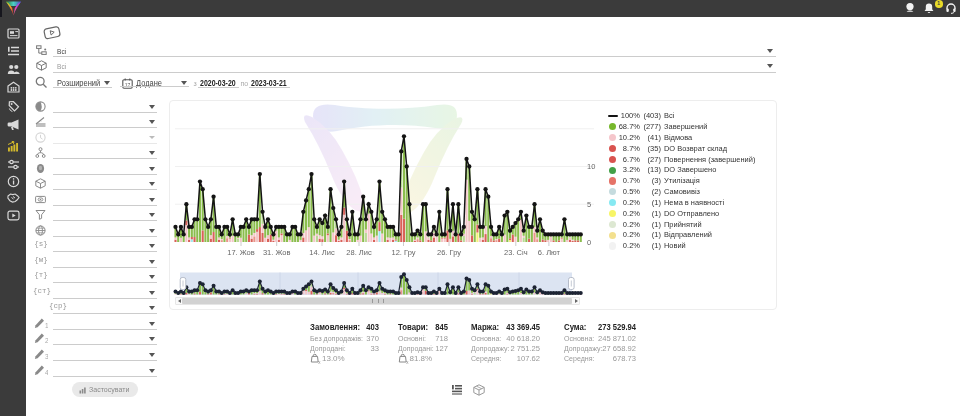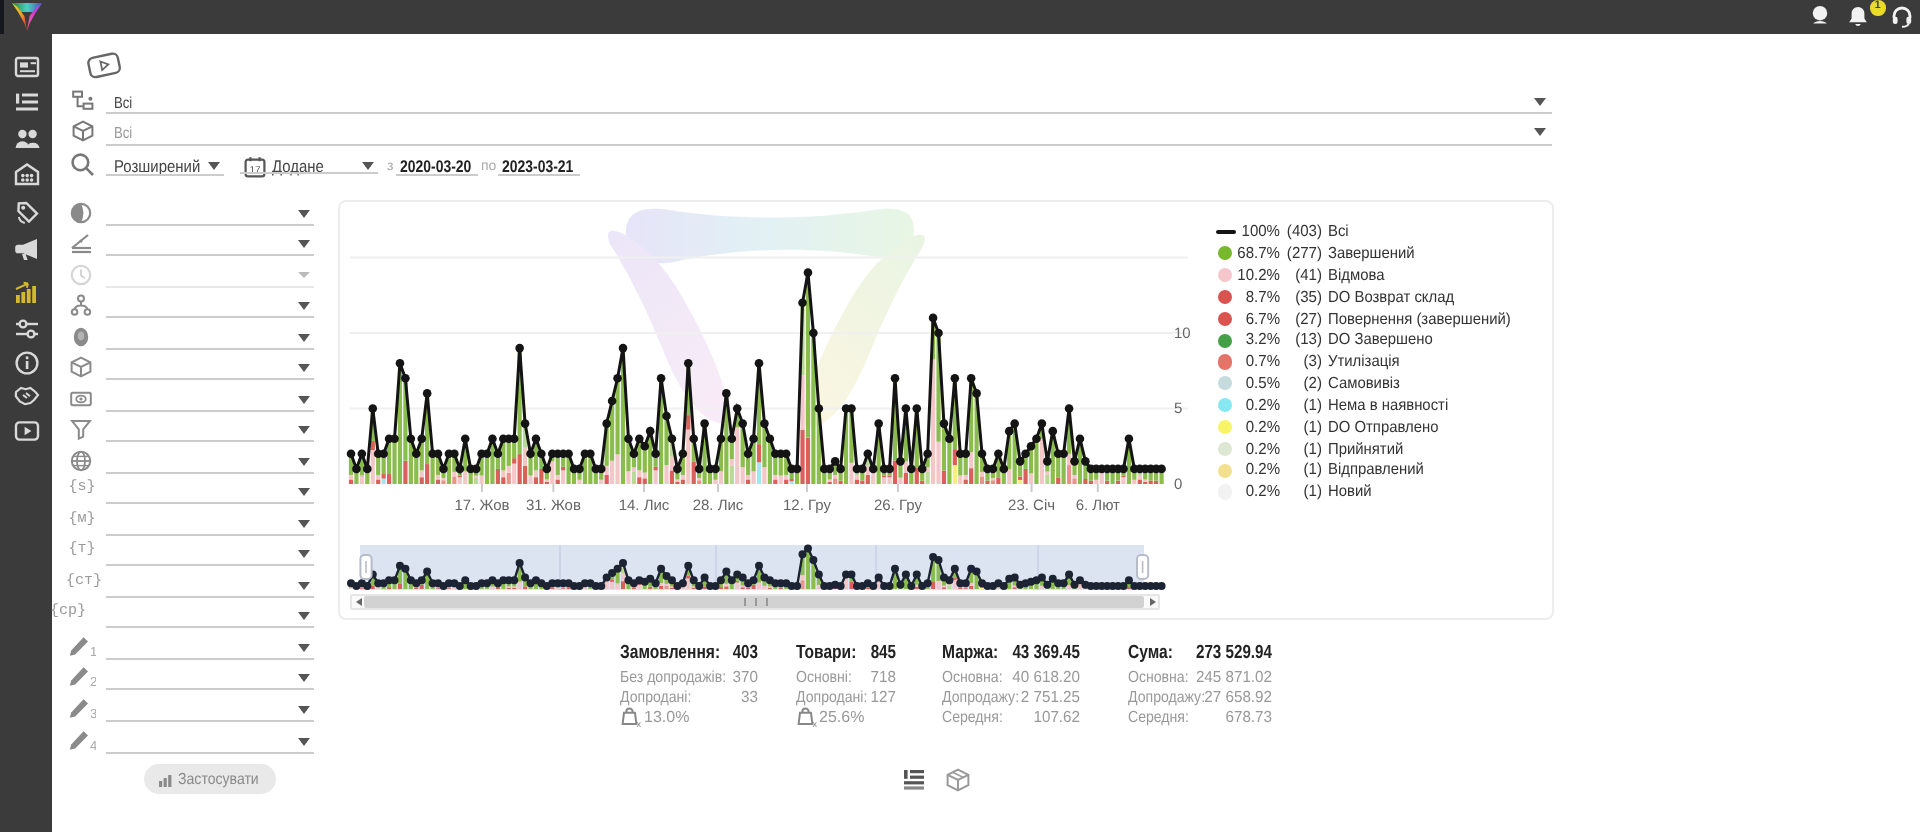--- a/index.html
+++ b/index.html
@@ -239,21 +239,21 @@
     <circle cx="5.5" cy="5.5" r="4.6" fill="none" stroke="#8a8a8a" stroke-width="1"></circle>
     <ellipse cx="5.5" cy="5.5" rx="2" ry="4.6" fill="none" stroke="#8a8a8a" stroke-width="0.9"></ellipse>
     <line x1="0.9" y1="5.5" x2="10.1" y2="5.5" stroke="#8a8a8a" stroke-width="0.9"></line>
     <line x1="1.5" y1="3.2" x2="9.5" y2="3.2" stroke="#8a8a8a" stroke-width="0.7"></line>
     <line x1="1.5" y1="7.8" x2="9.5" y2="7.8" stroke="#8a8a8a" stroke-width="0.7"></line>
   </svg>
 <div class="abs" style="left:33px;top:240.3px;width:16px;text-align:center;font-size:7.5px;color:#999;font-family:'Liberation Mono',monospace">{s}</div>
 <div class="abs" style="left:33px;top:255.8px;width:16px;text-align:center;font-size:7.5px;color:#999;font-family:'Liberation Mono',monospace">{м}</div>
 <div class="abs" style="left:33px;top:271.3px;width:16px;text-align:center;font-size:7.5px;color:#999;font-family:'Liberation Mono',monospace">{т}</div>
 <div class="abs" style="left:33px;top:286.9px;width:16px;text-align:left;font-size:7.5px;color:#999;font-family:'Liberation Mono',monospace">{ст}</div>
-<div class="abs" style="left:25px;top:302.4px;width:16px;text-align:left;font-size:7.5px;color:#999;font-family:'Liberation Mono',monospace">{ср}</div>
+<div class="abs" style="left:49px;top:302.4px;width:16px;text-align:left;font-size:7.5px;color:#999;font-family:'Liberation Mono',monospace">{ср}</div>
 <svg style="position:absolute;left:34px;top:317.91999999999996px;" width="14" height="11" viewBox="0 0 14 11">
     <path d="M7.8,0.6 L10,2.8 L3.6,9.2 L0.9,9.9 L1.6,7.2 Z" fill="#8a8a8a"></path>
     <text x="11" y="10" font-size="6.5" fill="#aaa" font-family="Liberation Sans">1</text>
   </svg>
 <svg style="position:absolute;left:34px;top:333.45px;" width="14" height="11" viewBox="0 0 14 11">
     <path d="M7.8,0.6 L10,2.8 L3.6,9.2 L0.9,9.9 L1.6,7.2 Z" fill="#8a8a8a"></path>
     <text x="11" y="10" font-size="6.5" fill="#aaa" font-family="Liberation Sans">2</text>
   </svg>
 <svg style="position:absolute;left:34px;top:348.98px;" width="14" height="11" viewBox="0 0 14 11">
     <path d="M7.8,0.6 L10,2.8 L3.6,9.2 L0.9,9.9 L1.6,7.2 Z" fill="#8a8a8a"></path>
@@ -1313,21 +1313,21 @@
 <div class="abs cxr82" style="left:368px;top:320.5px;width:80px;text-align:right;font-size:9.5px;font-weight:bold;color:#222">845</div>
 <div class="abs cxl88" style="left:397.5px;top:333.5px;font-size:8px;color:#999">Основні:</div>
 <div class="abs cxr" style="left:368px;top:333.5px;width:80px;text-align:right;font-size:8px;color:#999">718</div>
 <div class="abs cxl88" style="left:397.5px;top:343.7px;font-size:8px;color:#999">Допродані:</div>
 <div class="abs cxr" style="left:368px;top:343.7px;width:80px;text-align:right;font-size:8px;color:#999">127</div>
 <svg style="position:absolute;left:397.5px;top:352.9px;" width="11" height="11" viewBox="0 0 11 11">
     <path d="M2,3.4 h5.5 l0.7,5.6 h-6.9 z" fill="none" stroke="#888" stroke-width="1"></path>
     <path d="M3.2,3.4 v-0.6 a1.55,1.55 0 0 1 3.1,0 v0.6" fill="none" stroke="#888" stroke-width="1"></path>
     <text x="8.2" y="10.5" font-size="4.5" fill="#888" font-family="Liberation Sans">x</text>
   </svg>
-<div class="abs" style="left:409.5px;top:353.9px;font-size:8px;color:#999">25.6%</div>
+<div class="abs" style="left:409.5px;top:353.9px;font-size:8px;color:#999">81.8%</div>
 <div class="abs cxl" style="left:470.7px;top:320.5px;font-size:9.5px;font-weight:bold;color:#222">Маржа:</div>
 <div class="abs cxr82" style="left:460px;top:320.5px;width:80px;text-align:right;font-size:9.5px;font-weight:bold;color:#222">43 369.45</div>
 <div class="abs cxl88" style="left:470.7px;top:333.5px;font-size:8px;color:#999">Основна:</div>
 <div class="abs cxr" style="left:460px;top:333.5px;width:80px;text-align:right;font-size:8px;color:#999">40 618.20</div>
 <div class="abs cxl88" style="left:470.7px;top:343.7px;font-size:8px;color:#999">Допродажу:</div>
 <div class="abs cxr" style="left:460px;top:343.7px;width:80px;text-align:right;font-size:8px;color:#999">2 751.25</div>
 <div class="abs cxl88" style="left:470.7px;top:353.9px;font-size:8px;color:#999">Середня:</div>
 <div class="abs cxr" style="left:460px;top:353.9px;width:80px;text-align:right;font-size:8px;color:#999">107.62</div>
 <div class="abs cxl" style="left:563.6px;top:320.5px;font-size:9.5px;font-weight:bold;color:#222">Сума:</div>
 <div class="abs cxr82" style="left:555.5px;top:320.5px;width:80px;text-align:right;font-size:9.5px;font-weight:bold;color:#222">273 529.94</div>

